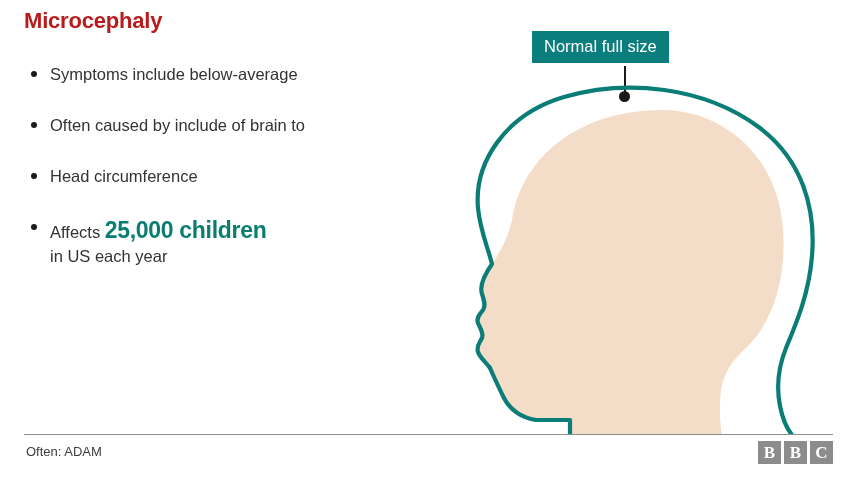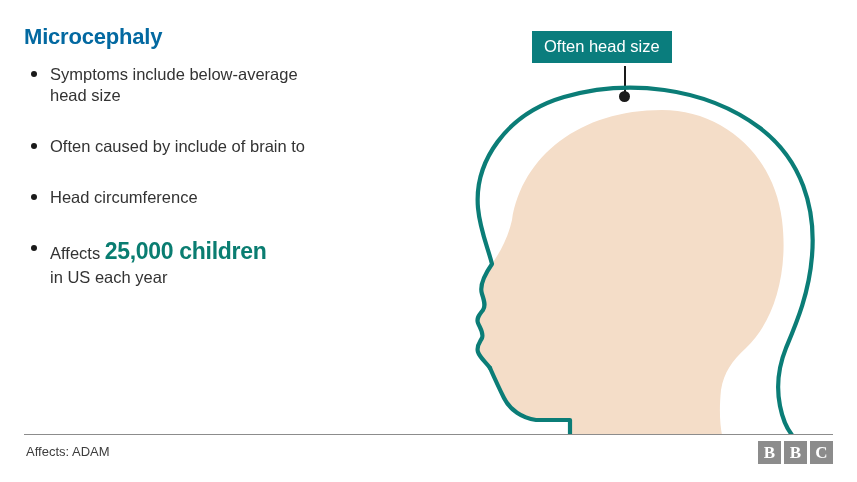--- a/index.html
+++ b/index.html
@@ -15,24 +15,24 @@
     width: 857px;
     height: 482px;
     background: #ffffff;
     overflow: hidden;
   }
 
   
   #title {
     position: absolute;
     left: 24px;
-    top: 24px;
+    top: 8px;
     font-size: 22px;
     font-weight: bold;
-    color: #0369a1;
+    color: #b91c1c;
     letter-spacing: -0.2px;
   }
 
   
   #bullets {
     position: absolute;
     left: 26px;
     top: 64px;
     width: 390px;
   }
@@ -144,42 +144,41 @@
 
 <div id="infographic">
 
   <div id="title">Microcephaly</div>
 
   <div id="bullets">
 
     <div class="bullet-item">
       <span class="bullet-dot"></span>
       <span class="bullet-line">Symptoms include below-average</span>
-      <span class="bullet-line">head size</span>
     </div>
 
     <div class="bullet-item spaced-top">
       <span class="bullet-dot"></span>
       <span class="bullet-line">Often caused by include of brain to</span>
     </div>
 
     <div class="bullet-item spaced-top">
       <span class="bullet-dot"></span>
       <span class="bullet-line">Head circumference</span>
     </div>
 
     <div class="bullet-item spaced-top">
       <span class="bullet-dot"></span>
       <span class="bullet-line line-mixed"><span>Affects </span><span class="big-teal">25,000 children</span></span>
       <span class="bullet-line">in US each year</span>
     </div>
 
   </div>
 
-  <div id="callout-box">Often head size</div>
+  <div id="callout-box">Normal full size</div>
   <div id="callout-leader"></div>
   <div id="callout-dot"></div>
 
   <div id="head-illustration">
     <svg width="427" height="355" viewBox="0 0 427 355" xmlns="http://www.w3.org/2000/svg">
 
       <path fill="#f4ddc8" d="M 232 30
                C 292 30, 344 74, 352 140
                C 359 196, 342 244, 316 268
                C 302 281, 294 292, 291 310
@@ -219,20 +218,20 @@
                C 80 330, 92 338, 106 340
                L 140 340
                L 140 355"></path>
 
     </svg>
 
     
   </div>
 
   <div id="footer-rule"></div>
-  <div id="source-text">Affects: ADAM</div>
+  <div id="source-text">Often: ADAM</div>
   <div id="bbc-logo">
     <span class="bbc-block">B</span>
     <span class="bbc-block">B</span>
     <span class="bbc-block">C</span>
   </div>
 
 </div>
 
 </body></html>

